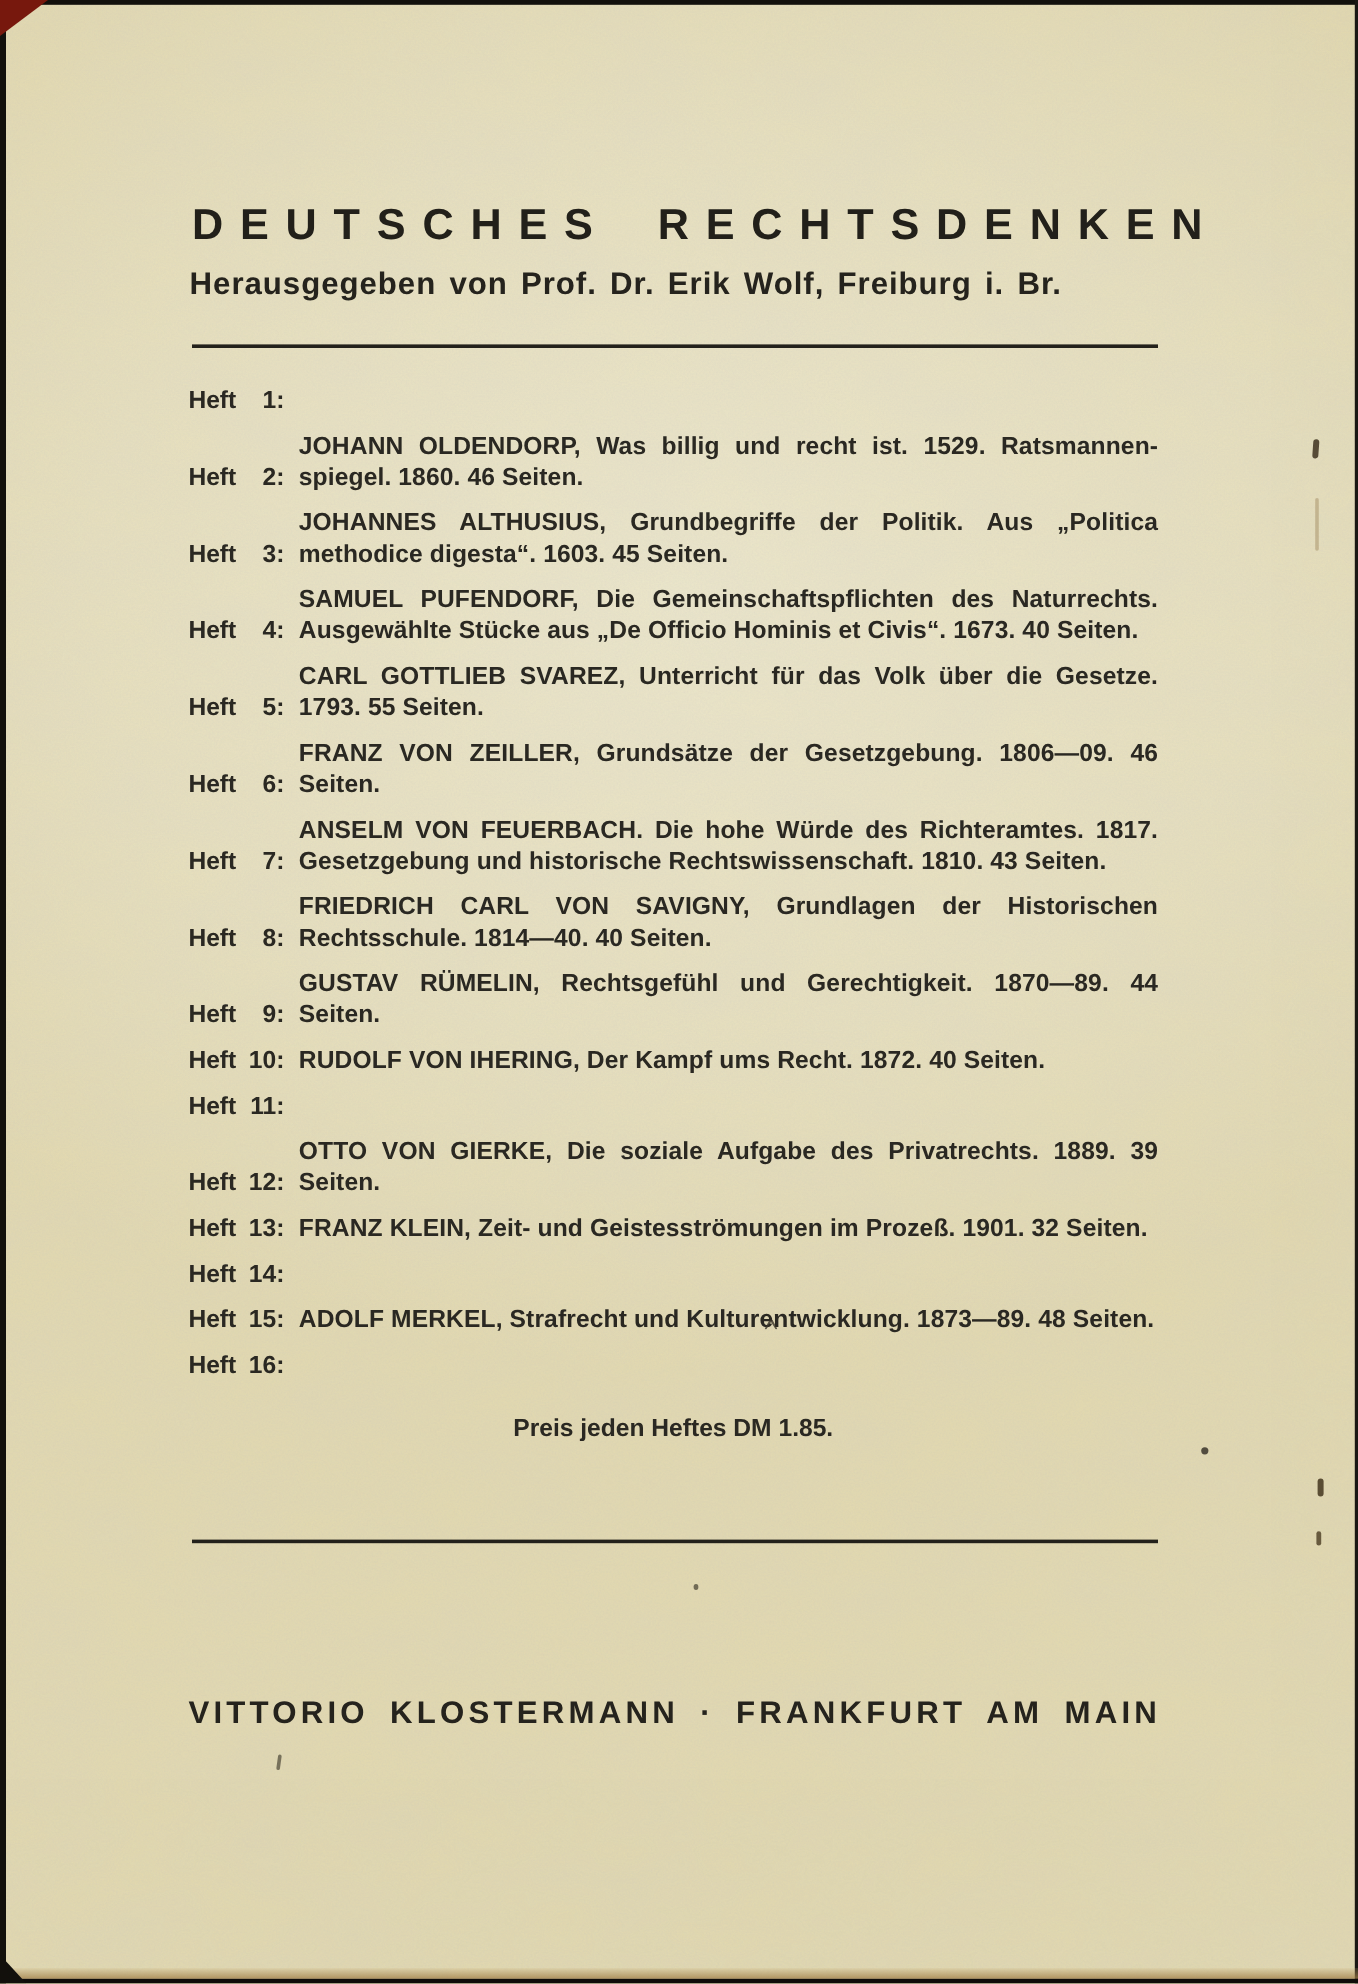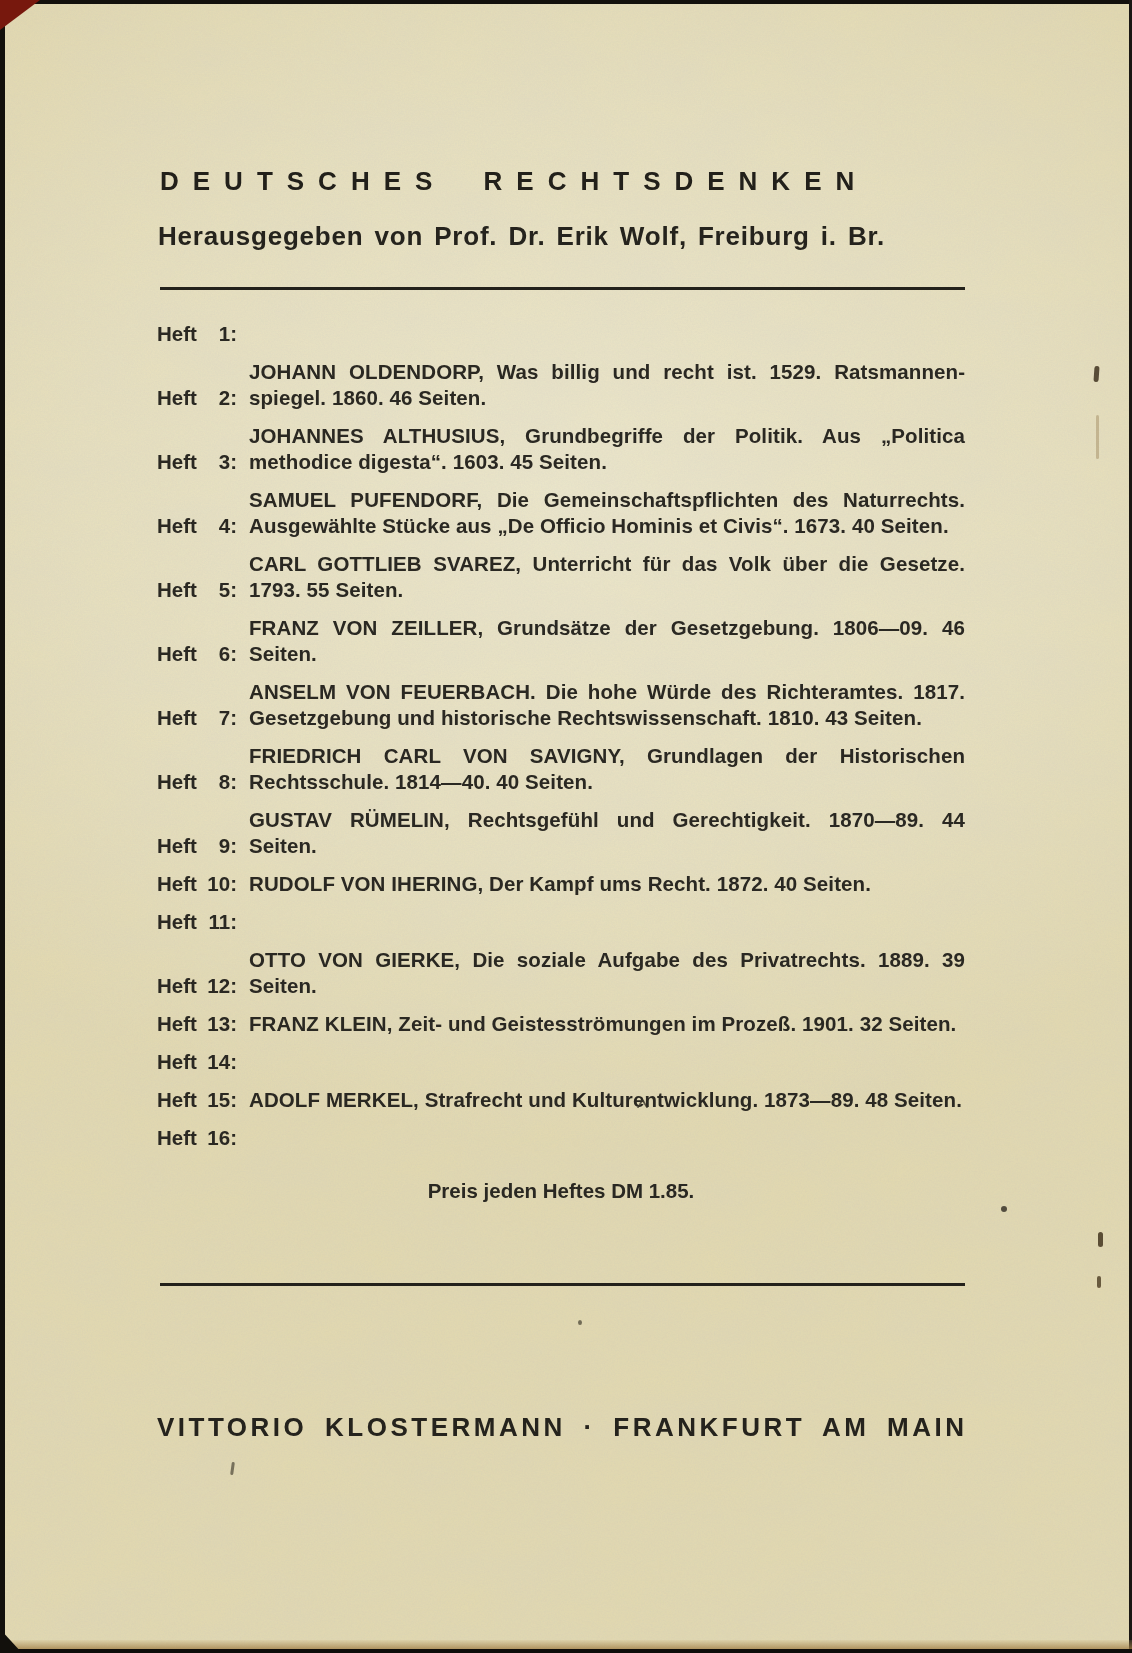--- a/index.html
+++ b/index.html
@@ -25,21 +25,21 @@
   .bottom-band { position:absolute; bottom:4px; left:0; width:100%; height:9px;
                  background:linear-gradient(180deg, rgba(205,180,120,0.15), rgba(160,126,70,0.75)); }
   .corner-stain { position:absolute; top:0; left:0; width:40px; height:30px;
                   background:#77180d; clip-path:polygon(0 0, 100% 0, 0 100%); }
   .corner-bl { position:absolute; bottom:0; left:0; width:22px; height:24px;
                background:#12100c; clip-path:polygon(0 0, 0 100%, 100% 100%); }
 
   
   .series-title {
     position:absolute; top:166px; left:160px; width:810px;
-    font-size:26px; font-weight:700; letter-spacing:14px; word-spacing:16px;
+    font-size:36px; font-weight:700; letter-spacing:14px; word-spacing:16px;
     white-space:nowrap; color:#22201a;
   }
   .editor-line {
     position:absolute; top:221px; left:158px; width:810px;
     font-size:26px; font-weight:700; letter-spacing:0.8px; word-spacing:3px;
     white-space:nowrap; color:#25231d;
   }
   .rule { position:absolute; left:160px; width:805px; height:3px; background:#23211b; }
   .rule-top { top:287px; }
   .rule-bottom { top:1283px; }

